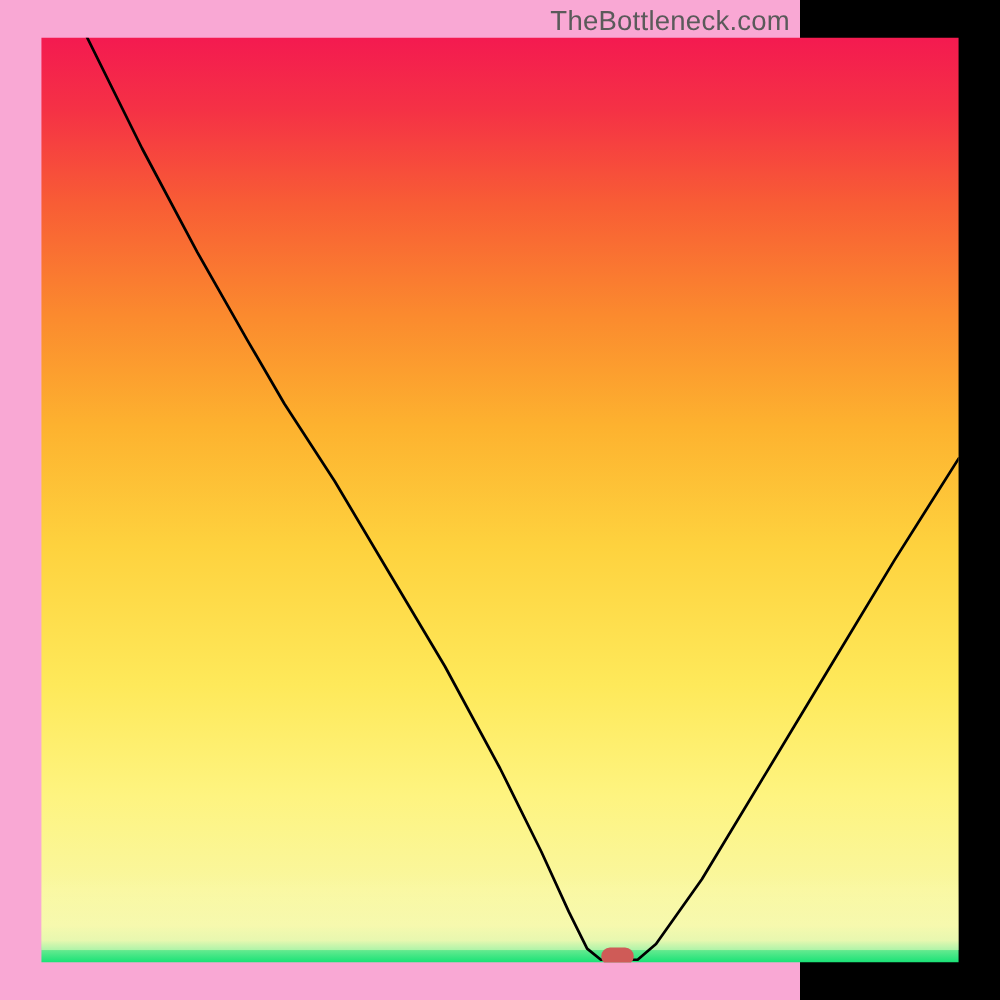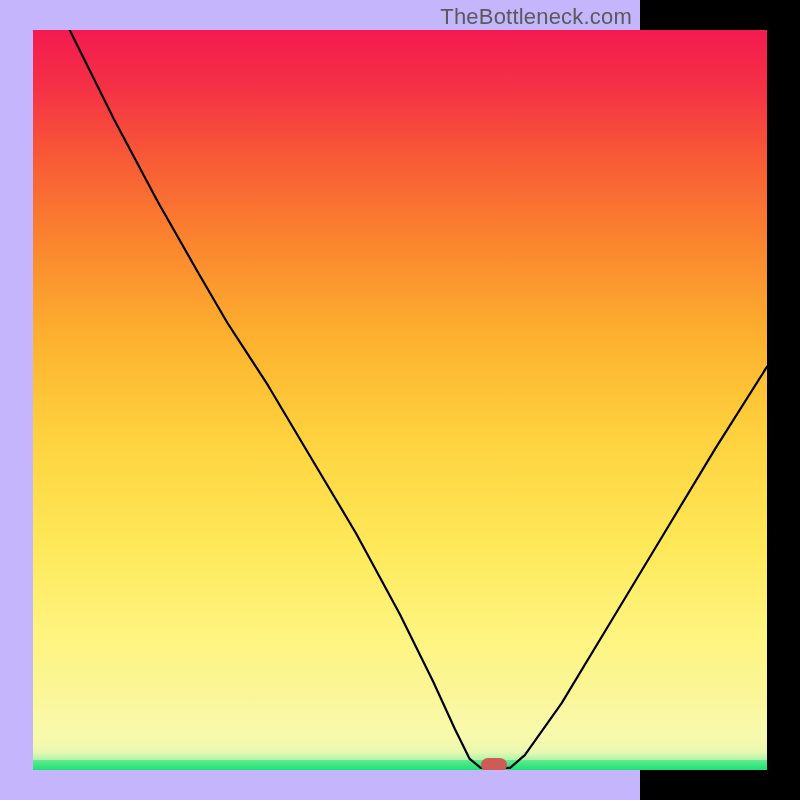--- a/index.html
+++ b/index.html
@@ -8,21 +8,21 @@
     width: 800px;
     height: 800px;
     background: #000;
     overflow: hidden;
     font-family: Arial, Helvetica, sans-serif;
   }
   .frame {
     position: relative;
     width: 640px;
     height: 800px;
-    background: #c4b5fd;
+    background: #f9a8d4;
   }
   .watermark {
     position: absolute;
     z-index: 50;
     color: #5a5a5a;
     font-size: 22px;
     font-weight: 500;
     letter-spacing: 0.2px;
     pointer-events: none;
   }

